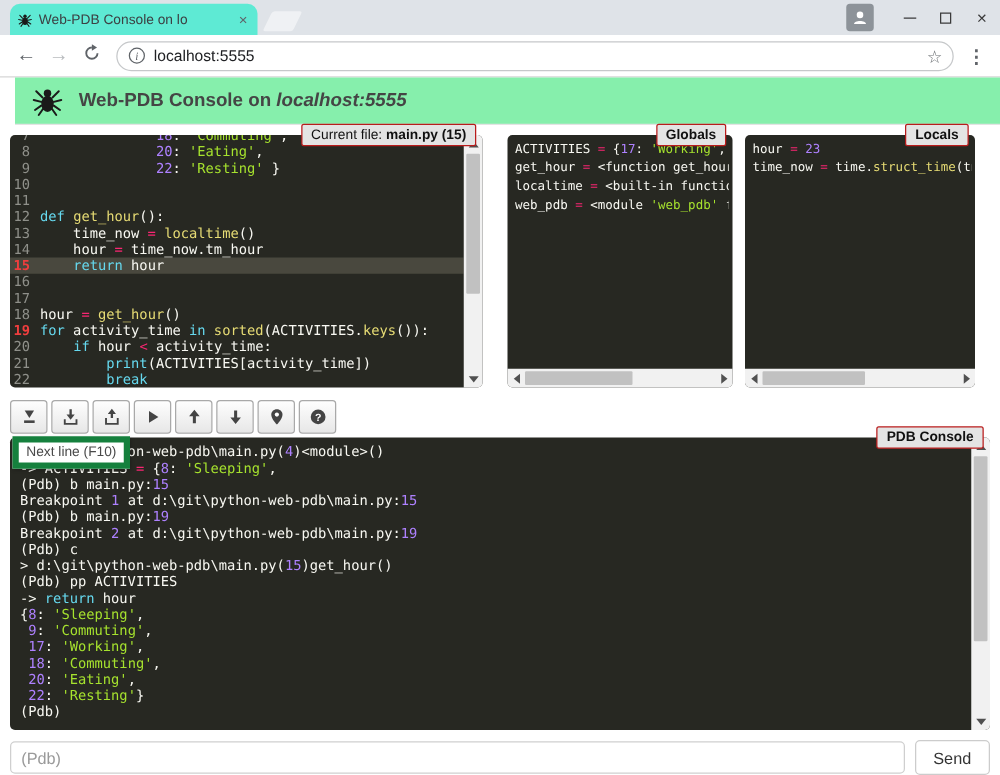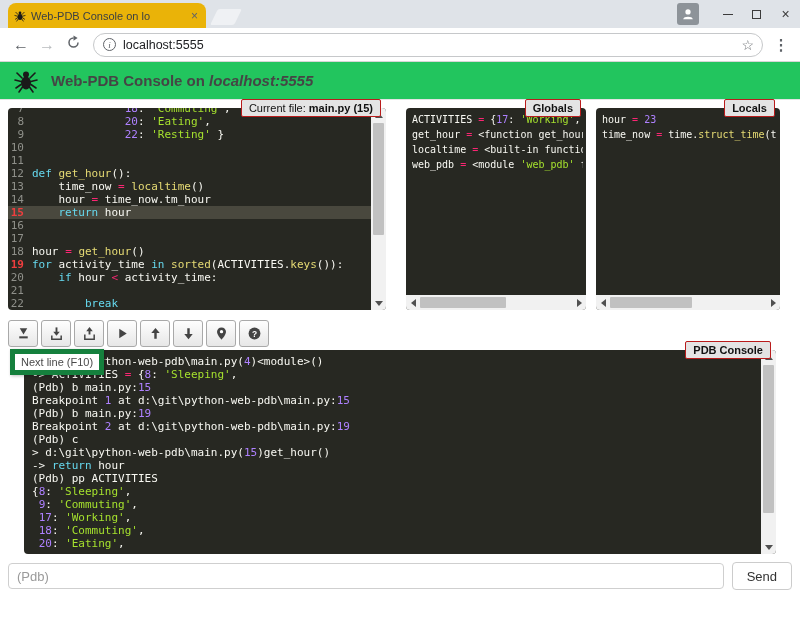--- a/index.html
+++ b/index.html
@@ -1,21 +1,21 @@
 <!DOCTYPE html>
 <html><head>
 <meta charset="utf-8">
 <style>
   * { margin:0; padding:0; box-sizing:border-box; }
   html,body { width:800px; height:620px; overflow:hidden; background:#fff;
     font-family:"Liberation Sans", sans-serif; position:relative; }
 
   
   .titlebar { height:28px; background:#dfe3e8; position:relative; }
-  .tab { position:absolute; left:8px; bottom:0; width:198px; height:25px; background:#eab308;
+  .tab { position:absolute; left:8px; bottom:0; width:198px; height:25px; background:#5eead4;
     border-radius:8px 8px 0 0; display:flex; align-items:center; padding:0 6px; gap:5px; }
   .tab-title { flex:1; font-size:11px; color:#3c4043; white-space:nowrap; overflow:hidden; }
   .tab-close { font-size:12px; color:#5f6368; padding:0 2px; }
   .newtab { position:absolute; left:214px; bottom:3px; width:24px; height:16px;
     background:rgba(255,255,255,.5); transform:skewX(-26deg); border-radius:2px; }
   .winctl { position:absolute; right:0; top:0; height:28px; display:flex; align-items:center; }
   .profile { width:22px; height:22px; margin-right:14px; background:#8d9399; border-radius:3px;
     display:flex; align-items:center; justify-content:center; }
   .wbtn { width:29px; height:28px; display:flex; align-items:center; justify-content:center; color:#3b3b3b; }
   .ic-min { width:10px; height:1px; background:#3b3b3b; }
@@ -29,22 +29,22 @@
   .addressbar { flex:1; height:24px; border:1px solid #c6c8ca; border-radius:12px; background:#fff;
     display:flex; align-items:center; margin:0 7px; padding:0 6px 0 9px; }
   .info-ic { width:13px; height:13px; border:1px solid #5f6368; border-radius:50%; color:#5f6368;
     font-size:9px; font-style:italic; font-family:"Liberation Serif",serif;
     display:flex; align-items:center; justify-content:center; }
   .url { flex:1; margin-left:7px; font-size:12.5px; color:#202124; }
   .star { font-size:14px; color:#6b6f73; padding:0 2px; }
   .dots { width:22px; text-align:center; font-size:15px; color:#5f6368; font-weight:bold; }
 
   
-  .page-header { height:38px; background:#22c55e; border-bottom:1px solid #e3e3e3;
-    display:flex; align-items:center; padding:0 13px; gap:12px; }
+  .page-header { height:38px; background:#86efac; border-bottom:1px solid #e3e3e3;
+    display:flex; align-items:center; padding:0 13px; gap:12px;margin-left:12px; }
   .page-title { font-size:15px; font-weight:bold; color:#454545; }
   .page-title .host { font-style:italic; }
 
   
   .panels-row { display:flex; margin:8px 8px 0; height:202px; }
   .panel { position:relative; background:#272822; border-radius:4px; height:100%; }
   .code-panel { width:378px; }
   .globals-panel { width:180px; margin-left:20px; }
   .locals-panel { width:184px; margin-left:10px;padding-left:38px; }
   .panel-label { position:absolute; top:-9px; right:5px; z-index:5; background:#e4e4e4;
@@ -90,21 +90,21 @@
   .toolbar { display:flex; gap:3px; margin:10px 8px 0; height:28px; }
   .tbtn { width:30px; height:27px; background:linear-gradient(#fefefe,#e7e7e7);
     border:1px solid #a9a9a9; border-radius:3px; display:flex; align-items:center; justify-content:center; }
   .tbtn svg { width:15px; height:15px; }
 
   .tooltip { position:absolute; left:10px; top:349px; z-index:20; background:#fff;
     border:5px solid #15803d; padding:2px 6px; font-size:11px; color:#4a4a4a;
     box-shadow:1px 1px 3px rgba(0,0,0,.25); white-space:nowrap; }
 
   
-  .console-panel { position:relative; margin:2px 24px 0; height:204px; background:#272822; border-radius:4px; }
+  .console-panel { position:relative; margin:2px 8px 0; height:234px; background:#272822; border-radius:4px; }
   .console-body { position:absolute; top:5px; left:8px; right:16px; bottom:2px; overflow:hidden; }
   .console-body .tline { font-family:"DejaVu Sans Mono",monospace; font-size:11px; line-height:13px; white-space:pre; }
 
   
   .input-row { display:flex; align-items:center; gap:8px; margin:8px; height:28px; }
   .pdb-input { flex:1; height:26px; border:1px solid #cfcfcf; border-radius:4px; padding:0 8px;
     font-size:13px; color:#333; outline:none; font-family:"Liberation Sans",sans-serif; }
   .pdb-input::placeholder { color:#9a9a9a; }
   .send-btn { height:28px; padding:0 14px; background:#fff; border:1px solid #ccc; border-radius:4px;
     font-size:13px; color:#333; font-family:"Liberation Sans",sans-serif; }
@@ -203,21 +203,21 @@
           <div class="crow"><span class="lno">11</span><span class="ltxt"></span></div>
           <div class="crow"><span class="lno">12</span><span class="ltxt"><span class="tk-k">def</span><span class="tk-p"> </span><span class="tk-f">get_hour</span><span class="tk-p">():</span></span></div>
           <div class="crow"><span class="lno">13</span><span class="ltxt"><span class="tk-p">    time_now </span><span class="tk-o">=</span><span class="tk-p"> </span><span class="tk-f">localtime</span><span class="tk-p">()</span></span></div>
           <div class="crow"><span class="lno">14</span><span class="ltxt"><span class="tk-p">    hour </span><span class="tk-o">=</span><span class="tk-p"> time_now.tm_hour</span></span></div>
           <div class="crow hl"><span class="lno bp">15</span><span class="ltxt"><span class="tk-p">    </span><span class="tk-k">return</span><span class="tk-p"> hour</span></span></div>
           <div class="crow"><span class="lno">16</span><span class="ltxt"></span></div>
           <div class="crow"><span class="lno">17</span><span class="ltxt"></span></div>
           <div class="crow"><span class="lno">18</span><span class="ltxt"><span class="tk-p">hour </span><span class="tk-o">=</span><span class="tk-p"> </span><span class="tk-f">get_hour</span><span class="tk-p">()</span></span></div>
           <div class="crow"><span class="lno bp">19</span><span class="ltxt"><span class="tk-k">for</span><span class="tk-p"> activity_time </span><span class="tk-k">in</span><span class="tk-p"> </span><span class="tk-f">sorted</span><span class="tk-p">(ACTIVITIES.</span><span class="tk-f">keys</span><span class="tk-p">()):</span></span></div>
           <div class="crow"><span class="lno">20</span><span class="ltxt"><span class="tk-p">    </span><span class="tk-k">if</span><span class="tk-p"> hour </span><span class="tk-o">&lt;</span><span class="tk-p"> activity_time:</span></span></div>
-          <div class="crow"><span class="lno">21</span></div>
+          <div class="crow"><span class="lno">21</span><span class="ltxt"><span class="tk-p">        </span><span class="tk-k">print</span><span class="tk-p">(ACTIVITIES[activity_time])</span></span></div>
           <div class="crow"><span class="lno">22</span><span class="ltxt"><span class="tk-p">        </span><span class="tk-k">break</span></span></div>
         </div>
     </div>
     <div class="vscroll">
       <div class="sarr up"></div>
       <div class="vthumb code-thumb"></div>
       <div class="sarr down"></div>
     </div>
   </div>
 
@@ -305,22 +305,22 @@
   <div class="panel-label">PDB Console</div>
   <div class="console-body">
       <div class="tline"><span class="tk-p">&gt; d:\git\python-web-pdb\main.py(</span><span class="tk-n">4</span><span class="tk-p">)&lt;module&gt;()</span></div>
       <div class="tline"><span class="tk-p">-&gt; ACTIVITIES </span><span class="tk-o">=</span><span class="tk-p"> {</span><span class="tk-n">8</span><span class="tk-p">: </span><span class="tk-s">'Sleeping'</span><span class="tk-p">,</span></div>
       <div class="tline"><span class="tk-p">(Pdb) b main.py:</span><span class="tk-n">15</span></div>
       <div class="tline"><span class="tk-p">Breakpoint </span><span class="tk-n">1</span><span class="tk-p"> at d:\git\python-web-pdb\main.py:</span><span class="tk-n">15</span></div>
       <div class="tline"><span class="tk-p">(Pdb) b main.py:</span><span class="tk-n">19</span></div>
       <div class="tline"><span class="tk-p">Breakpoint </span><span class="tk-n">2</span><span class="tk-p"> at d:\git\python-web-pdb\main.py:</span><span class="tk-n">19</span></div>
       <div class="tline"><span class="tk-p">(Pdb) c</span></div>
       <div class="tline"><span class="tk-p">&gt; d:\git\python-web-pdb\main.py(</span><span class="tk-n">15</span><span class="tk-p">)get_hour()</span></div>
+      <div class="tline"><span class="tk-p">(Pdb) pp ACTIVITIES</span></div>
       <div class="tline"><span class="tk-p">-&gt; </span><span class="tk-k">return</span><span class="tk-p"> hour</span></div>
-      <div class="tline"><span class="tk-p">(Pdb) pp ACTIVITIES</span></div>
       <div class="tline"><span class="tk-p">{</span><span class="tk-n">8</span><span class="tk-p">: </span><span class="tk-s">'Sleeping'</span><span class="tk-p">,</span></div>
       <div class="tline"><span class="tk-p"> </span><span class="tk-n">9</span><span class="tk-p">: </span><span class="tk-s">'Commuting'</span><span class="tk-p">,</span></div>
       <div class="tline"><span class="tk-p"> </span><span class="tk-n">17</span><span class="tk-p">: </span><span class="tk-s">'Working'</span><span class="tk-p">,</span></div>
       <div class="tline"><span class="tk-p"> </span><span class="tk-n">18</span><span class="tk-p">: </span><span class="tk-s">'Commuting'</span><span class="tk-p">,</span></div>
       <div class="tline"><span class="tk-p"> </span><span class="tk-n">20</span><span class="tk-p">: </span><span class="tk-s">'Eating'</span><span class="tk-p">,</span></div>
       <div class="tline"><span class="tk-p"> </span><span class="tk-n">22</span><span class="tk-p">: </span><span class="tk-s">'Resting'</span><span class="tk-p">}</span></div>
       <div class="tline"><span class="tk-p">(Pdb)</span></div>
     </div>
   <div class="vscroll">
     <div class="sarr up"></div>

